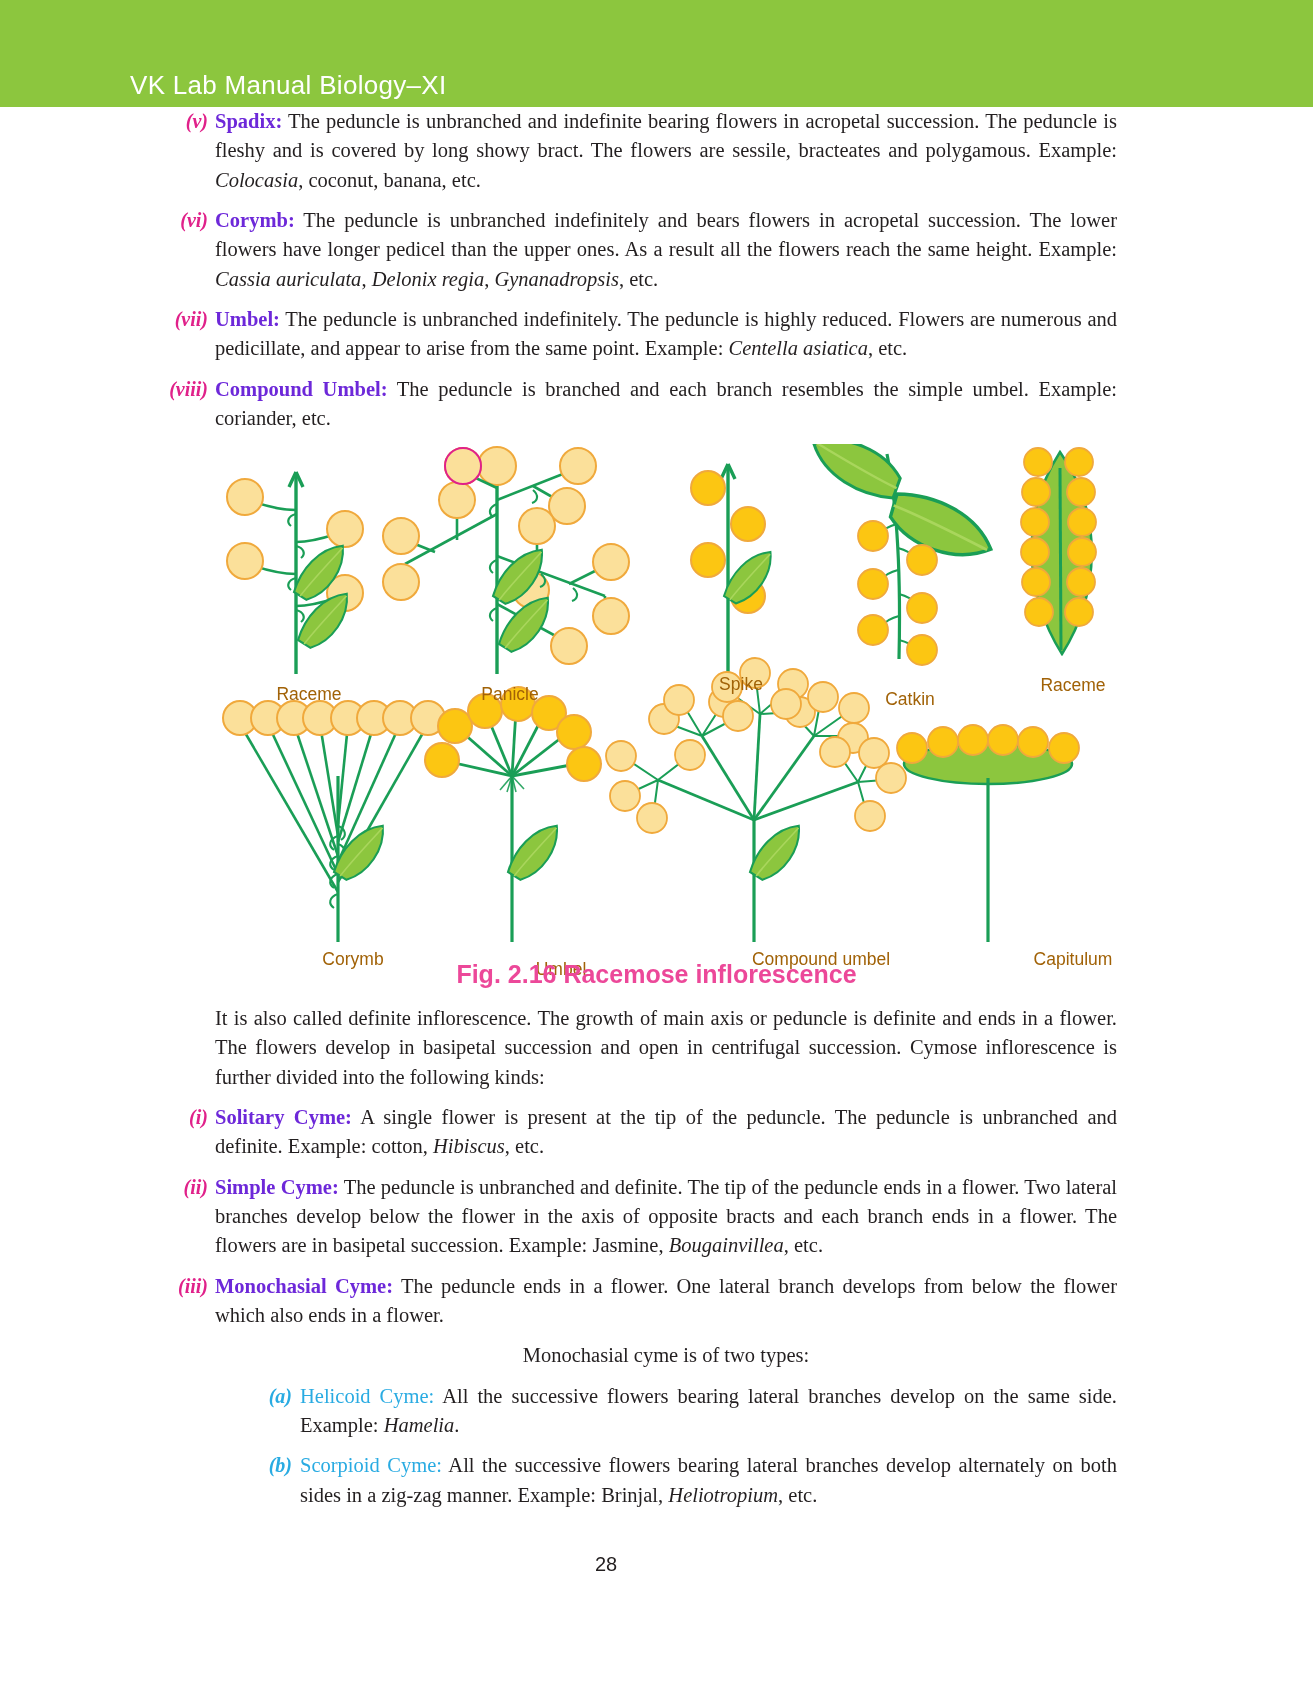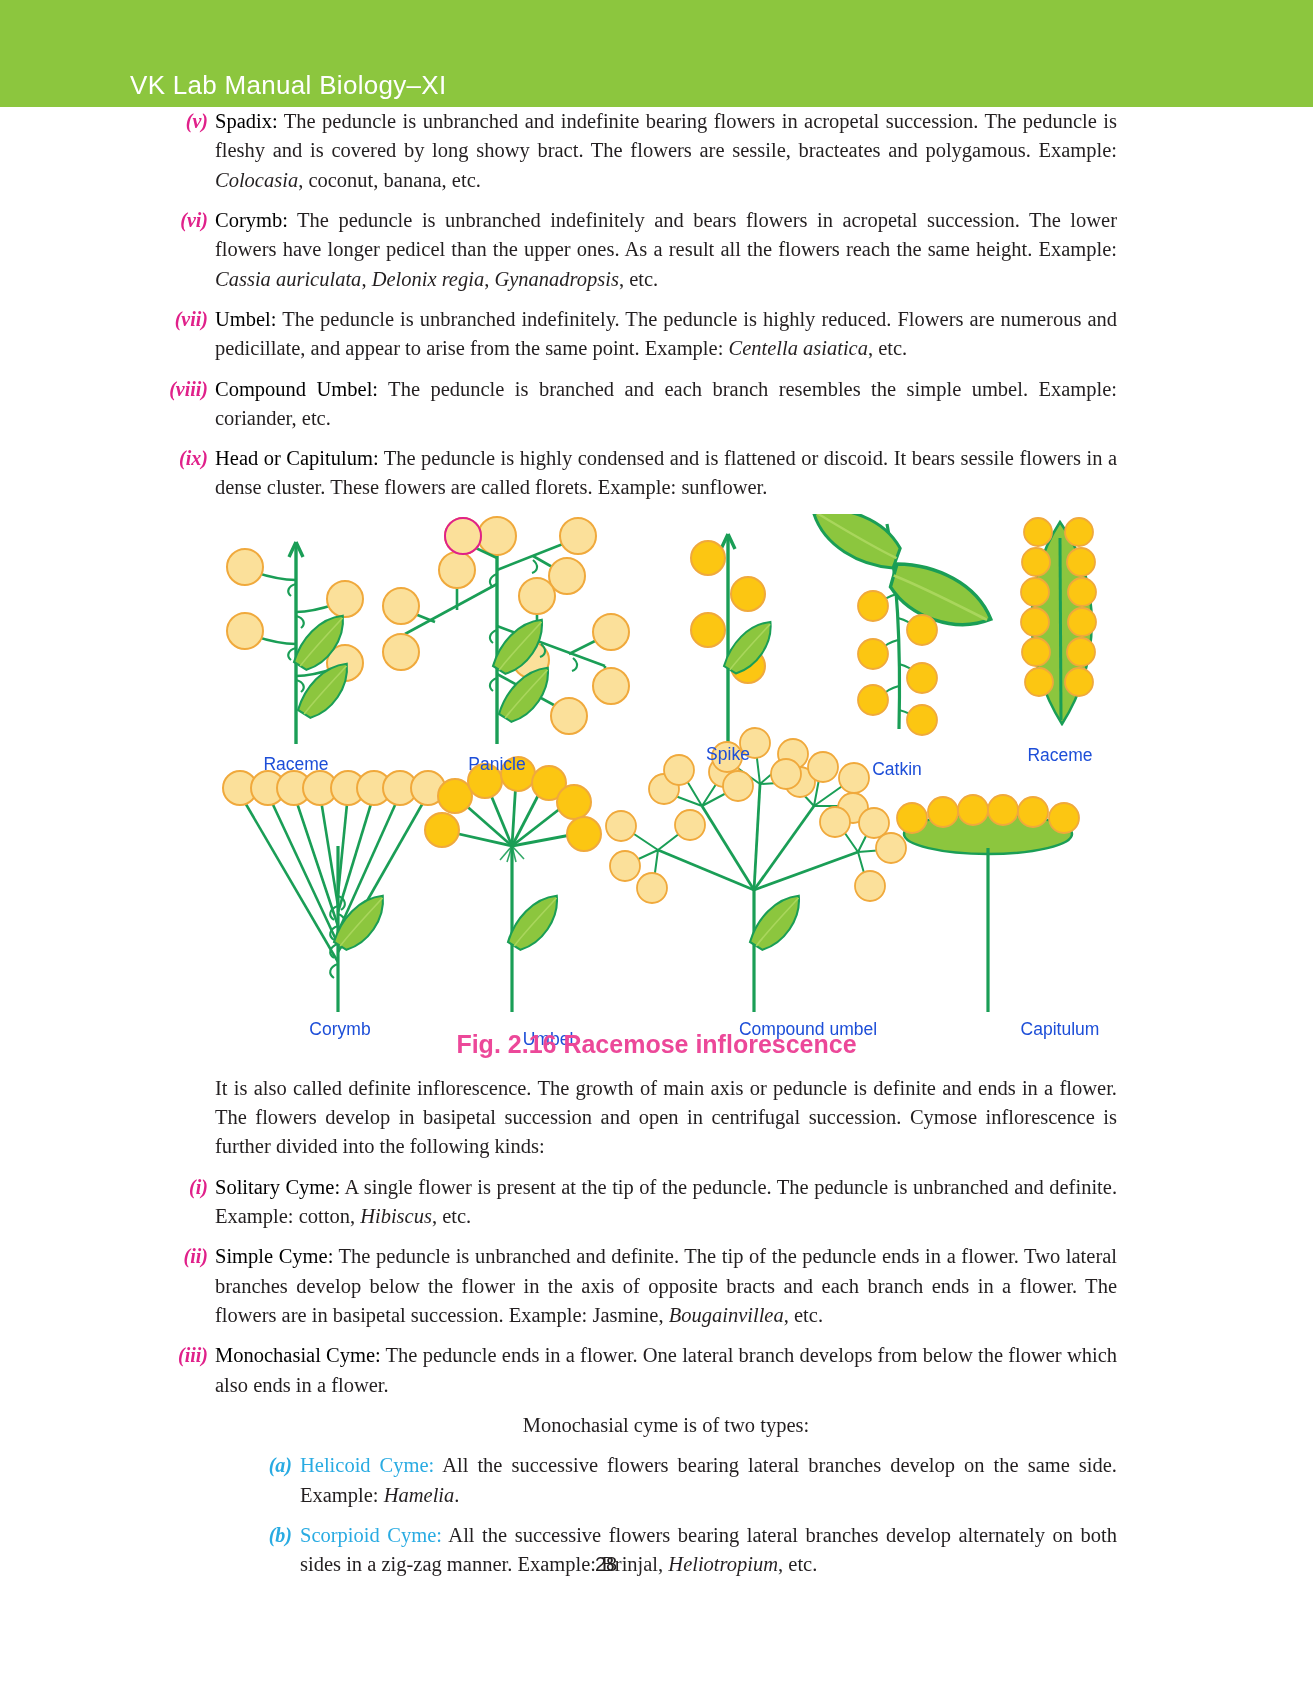--- a/index.html
+++ b/index.html
@@ -43,21 +43,21 @@
   }
   .item .num{
     position:absolute;
     left:150px; top:0; width:58px;
     text-align:right;
     color:#e0218a;
     font-weight:bold;
     font-style:italic;
     font-size:20px;
   }
-  .lbl{ color:#000000; font-weight:normal; }
+  .lbl{ color:#6d28d9; font-weight:bold; }
   .lbl-blue{ color:#29abe2; font-weight:normal; }
   i{ font-style:italic; }
 
   .plain{
     margin:0 0 11px 0;
     padding-left:215px;
     padding-right:196px;
     font-size:20.5px;
     line-height:1.43;
     text-align:justify;
@@ -100,23 +100,24 @@
     border-bottom:2.5px solid #a2478b;
     padding-bottom:2px;
     display:inline-block;
   }
 
   
   .figure{ position:relative; width:1313px; height:560px; margin:6px 0 0 0; }
   .fig-label{
     position:absolute;
     font-family:"Liberation Sans", sans-serif;
-    font-size:17.5px; color:#1d4ed8;
+    font-size:17.5px; color:#a16207;
     text-align:center; white-space:nowrap;
     transform:translateX(-50%);
+    margin-left:13px;
   }
   .fig-caption{
     position:absolute; left:50%; top:516px;
     transform:translateX(-50%);
     font-family:"Liberation Sans", sans-serif;
     font-size:25px; font-weight:bold; color:#ec4899;
     white-space:nowrap;
   }
 
   .page-number{
@@ -147,24 +148,20 @@
   <div class="item">
     <span class="num">(vii)</span>
     <span class="lbl">Umbel:</span><span> The peduncle is unbranched indefinitely. The peduncle is highly reduced. Flowers are numerous and pedicillate, and appear to arise from the same point. Example: </span><i>Centella asiatica</i><span>, etc.</span>
   </div>
 
   <div class="item">
     <span class="num">(viii)</span>
     <span class="lbl">Compound Umbel:</span><span> The peduncle is branched and each branch resembles the simple umbel. Example: coriander, etc.</span>
   </div>
 
-  <div class="item">
-    <span class="num">(ix)</span>
-    <span class="lbl">Head or Capitulum:</span><span> The peduncle is highly condensed and is flattened or discoid. It bears sessile flowers in a dense cluster. These flowers are called florets. Example: sunflower.</span>
-  </div>
 
   <div class="figure">
 
     <svg width="1313" height="520" viewBox="0 0 1313 520" style="position:absolute;left:0;top:0;">
       <defs>
         <g id="leafShape">
           <path d="M0,0 C 22,-6 48,-2 62,16 C 44,30 16,28 0,14 Z" fill="#8cc63e" stroke="#1a9e56" stroke-width="2"></path>
           <path d="M0,7 C 20,9 44,14 60,17" fill="none" stroke="#a9d65c" stroke-width="1.6"></path>
         </g>
       </defs>

